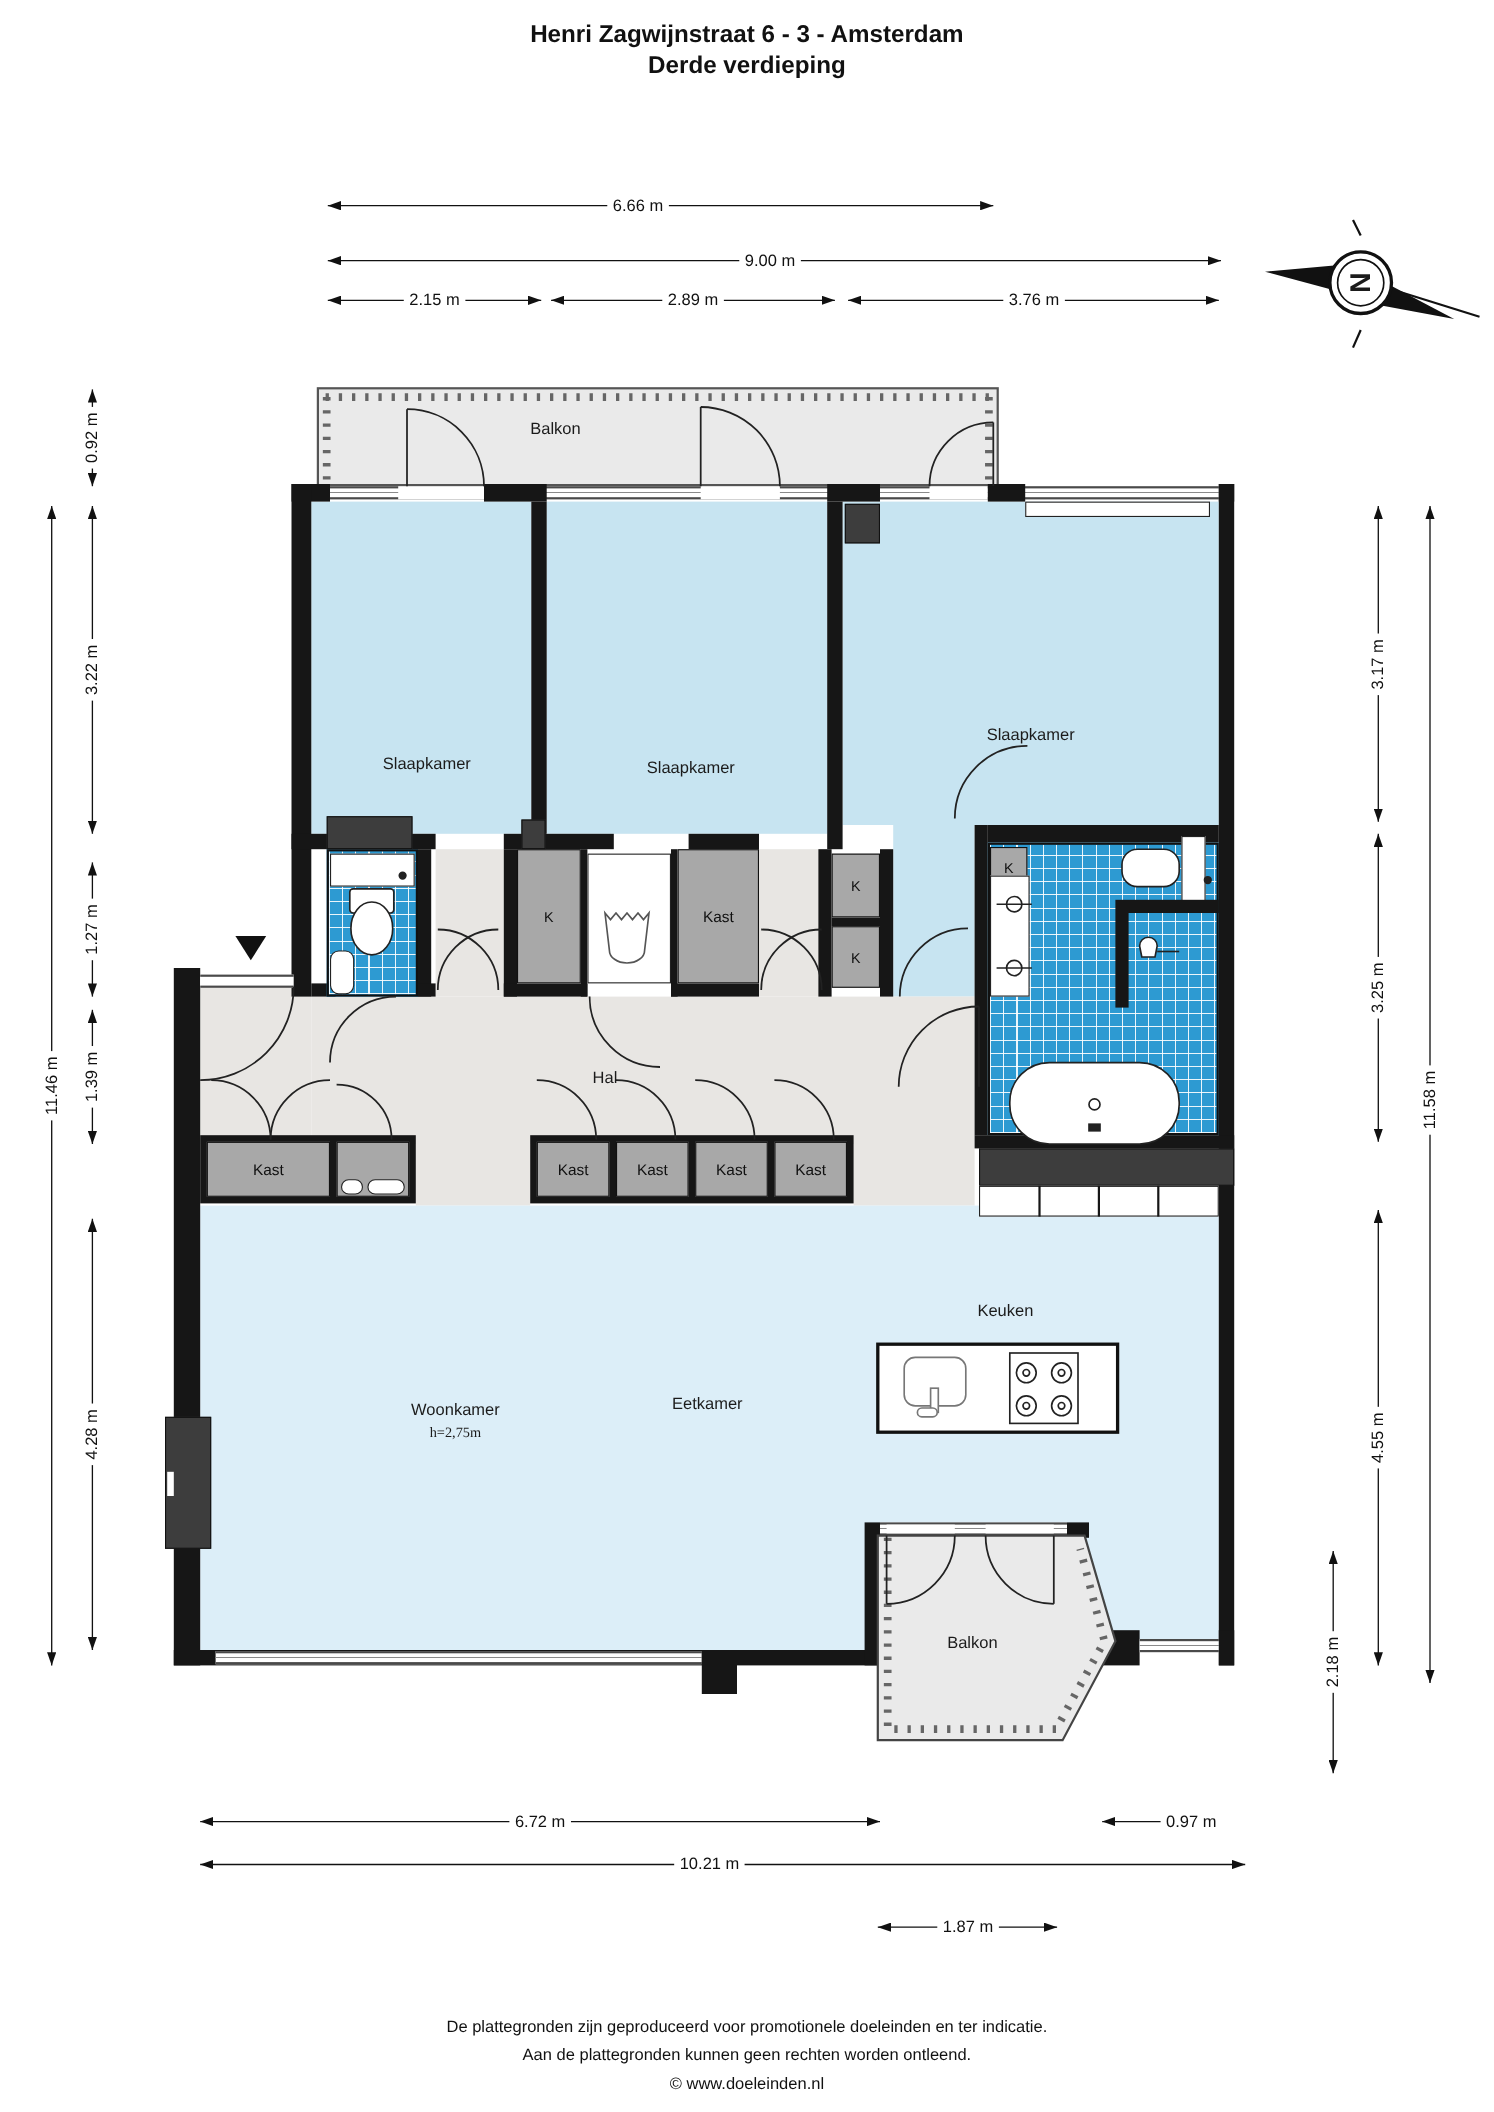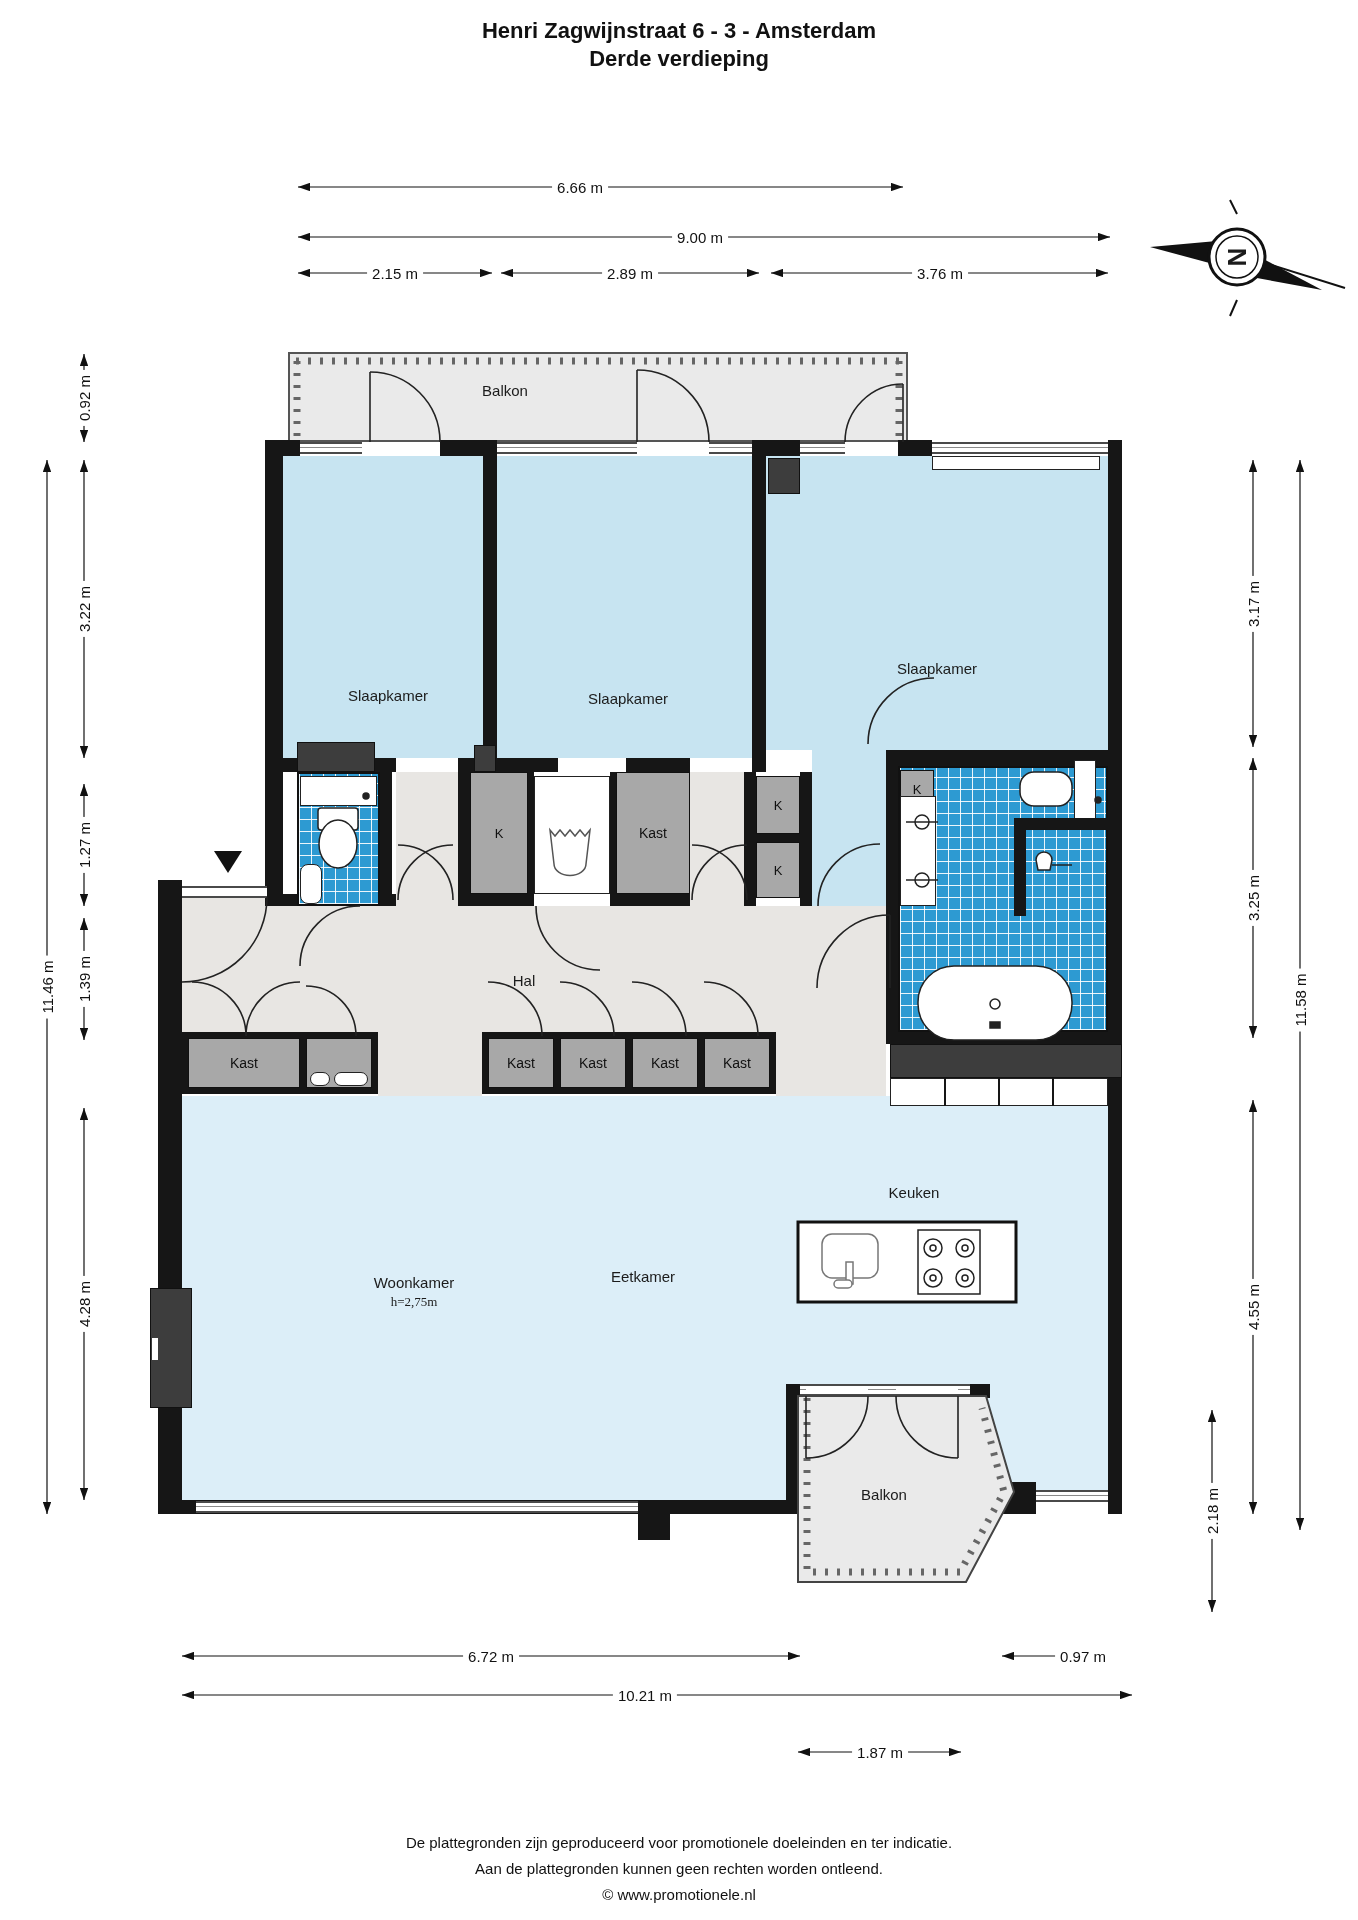--- a/index.html
+++ b/index.html
@@ -305,21 +305,21 @@
       <line x1="798" y1="1752" x2="961" y2="1752"></line>
     </g>
   </svg>
 
   <div class="lbl" style="left:1237px;top:257px;transform:translate(-50%,-50%) rotate(-90deg);font-weight:bold;font-size:26px;">N</div>
 
   <div class="lbl" style="left:505px;top:390px;">Balkon</div>
   <div class="lbl" style="left:388px;top:695px;">Slaapkamer</div>
   <div class="lbl" style="left:628px;top:698px;">Slaapkamer</div>
   <div class="lbl" style="left:937px;top:668px;">Slaapkamer</div>
-  <div class="lbl" style="left:524px;top:980px;">Hal</div>
+  <div class="lbl" style="left:550px;top:980px;">Hal</div>
   <div class="lbl" style="left:414px;top:1282px;">Woonkamer</div>
   <div class="lbl" style="left:414px;top:1302px;font-size:13px;font-family:Liberation Serif, serif;">h=2,75m</div>
   <div class="lbl" style="left:643px;top:1276px;">Eetkamer</div>
   <div class="lbl" style="left:914px;top:1192px;">Keuken</div>
   <div class="lbl" style="left:884px;top:1494px;">Balkon</div>
 
   <div class="dim" style="left:580px;top:187px;">6.66 m</div>
   <div class="dim" style="left:700px;top:237px;">9.00 m</div>
   <div class="dim" style="left:395px;top:273px;">2.15 m</div>
   <div class="dim" style="left:630px;top:273px;">2.89 m</div>
@@ -338,14 +338,14 @@
   <div class="dimv" style="left:1253px;top:1307px;">4.55 m</div>
   <div class="dimv" style="left:1212px;top:1511px;">2.18 m</div>
 
   <div class="dim" style="left:491px;top:1656px;">6.72 m</div>
   <div class="dim" style="left:645px;top:1695px;">10.21 m</div>
   <div class="dim" style="left:1047px;top:1656px;margin-left:36px;">0.97 m</div>
   <div class="dim" style="left:880px;top:1752px;">1.87 m</div>
 
   <div class="foot" style="top:1834px;">De plattegronden zijn geproduceerd voor promotionele doeleinden en ter indicatie.</div>
   <div class="foot" style="top:1860px;">Aan de plattegronden kunnen geen rechten worden ontleend.</div>
-  <div class="foot" style="top:1886px;">© www.promotionele.nl</div>
+  <div class="foot" style="top:1886px;">© www.doeleinden.nl</div>
 </div>
 
 </body></html>

